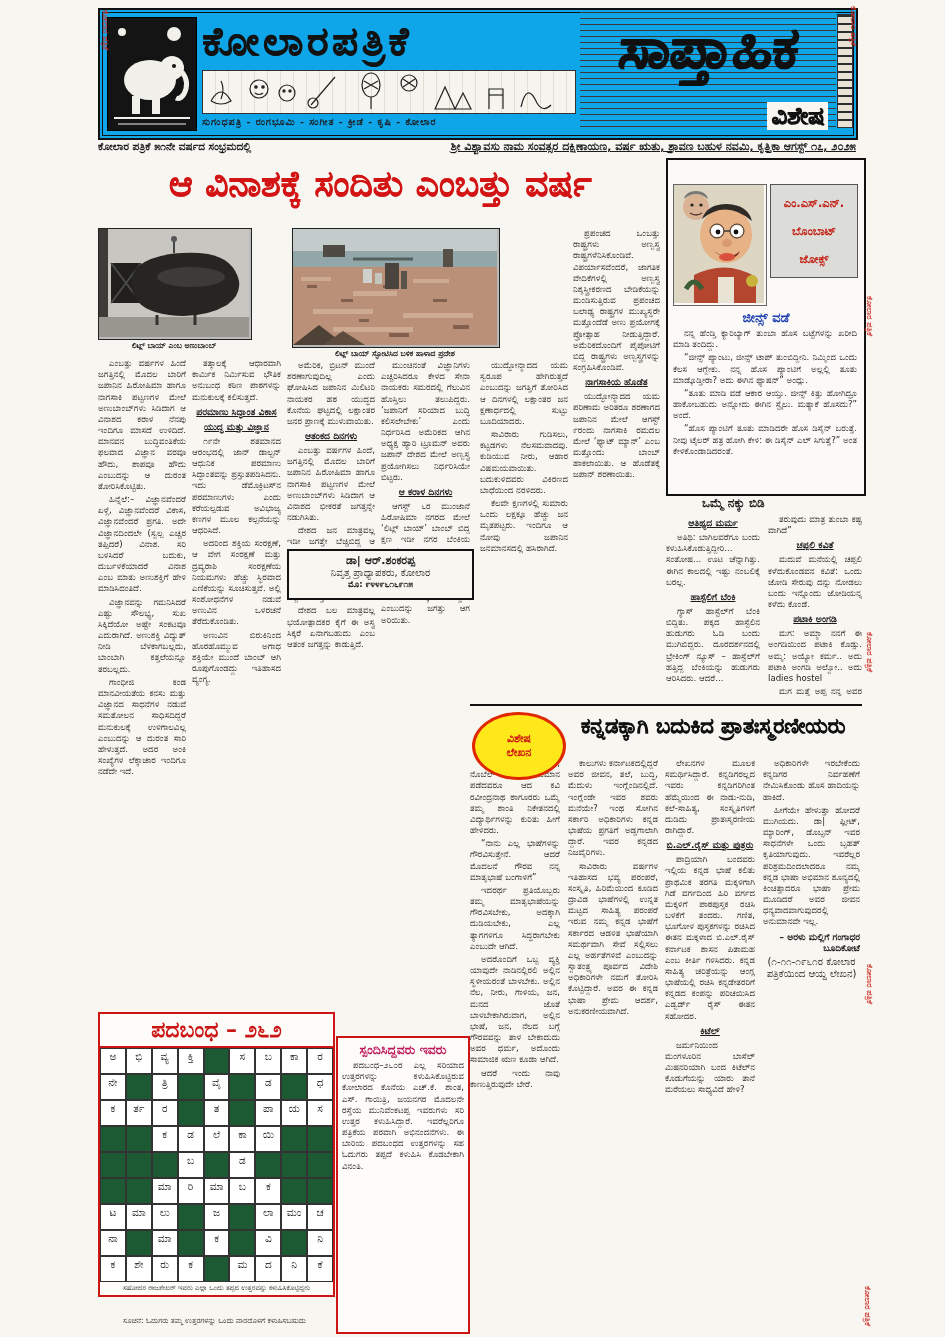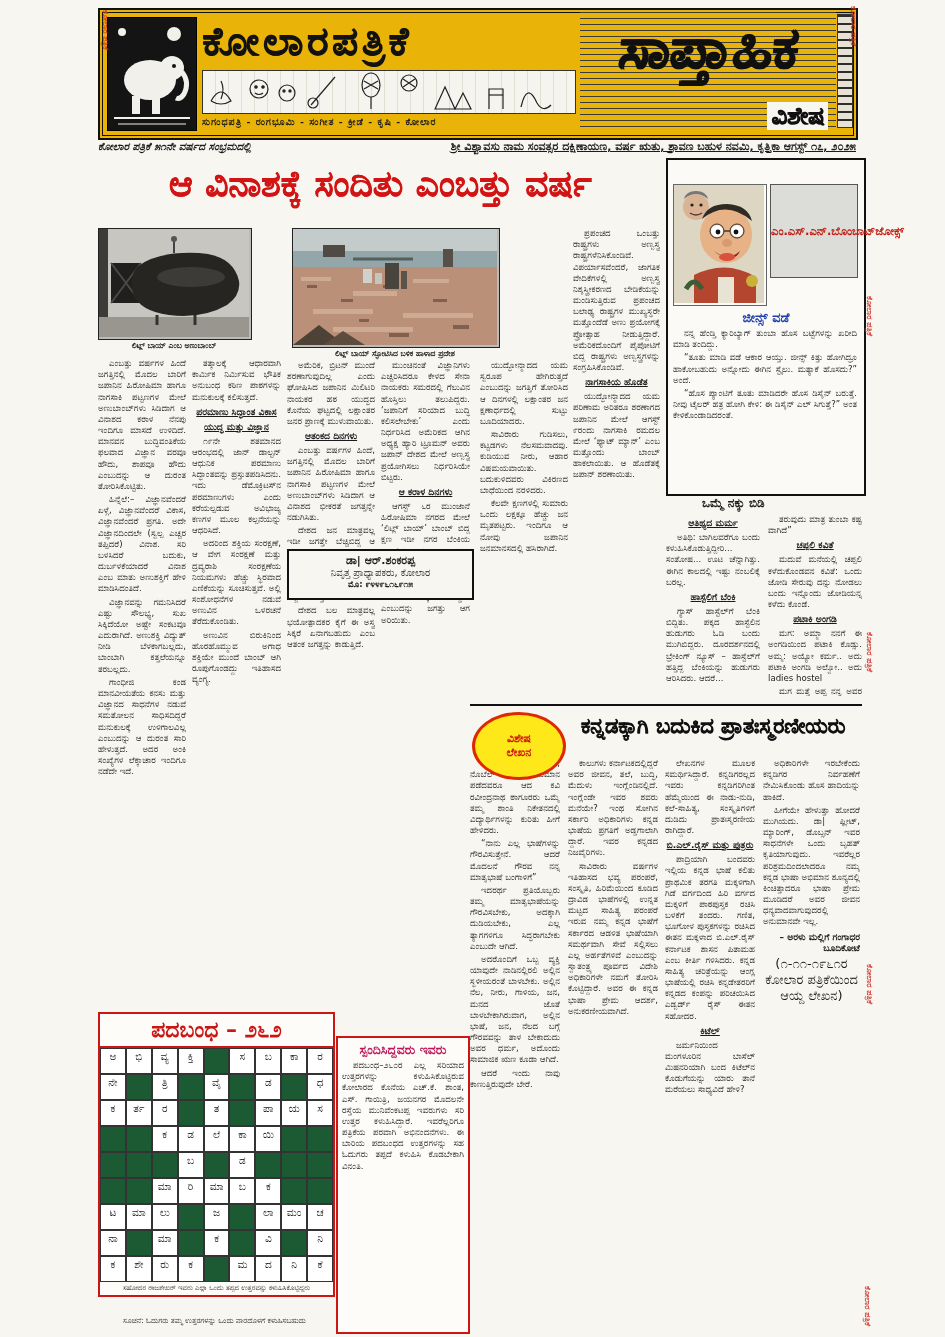--- a/index.html
+++ b/index.html
@@ -1,70 +1,70 @@
 <!DOCTYPE html>
 <html><head>
 <meta charset="utf-8">
 <style>
   html,body{margin:0;padding:0;background:#e8e6e0;}
   .page{position:relative;width:945px;height:1337px;background:#f8f6f1;
         font-family:"DejaVu Sans","Liberation Sans",sans-serif;color:#1c1c1c;overflow:hidden;}
   .abs{position:absolute;}
   
-  .mast-frame{left:98px;top:8px;width:756px;height:128px;border:2px solid #111;background:#eab308;}
+  .mast-frame{left:98px;top:8px;width:756px;height:128px;border:2px solid #111;background:#0ea5e9;}
   .mast-inner{position:absolute;inset:2px;border:1px solid #111;}
   .logo-block{left:7px;top:7px;width:88px;height:112px;background:#141414;border:1px solid #000;}
   .mast-title{left:102px;top:8px;width:372px;font-size:40px;font-weight:900;letter-spacing:4px;
               color:#121212;white-space:nowrap;text-shadow:1px 0 #121212;}
   .mast-band{left:102px;top:60px;width:372px;height:42px;border:1px solid #333;
              background:repeating-linear-gradient(90deg,#f6f4ee 0 12px,#e2ded2 12px 13px);overflow:hidden;}
   .mast-tagline{left:102px;top:106px;width:372px;font-size:9.5px;font-weight:bold;letter-spacing:1px;}
   .mast-logo{left:480px;top:2px;width:256px;height:120px;overflow:hidden;
              background:repeating-linear-gradient(0deg,transparent 0 5px,#3a3a3a 5px 6px);}
   .mast-logo-big{position:absolute;left:0;top:2px;width:100%;text-align:center;font-size:58px;
                  font-weight:900;color:#101010;transform:skewX(-5deg);text-shadow:2px 0 #101010;
                  background:transparent;}
   .mast-logo-small{position:absolute;right:8px;bottom:2px;font-size:24px;font-weight:900;color:#101010;
                    text-shadow:1px 0 #101010;background:#f8f6f1;padding:0 4px;}
   .mast-deco{right:3px;top:4px;width:14px;height:112px;border:1px solid #333;
              background:repeating-linear-gradient(0deg,#e7e2d4 0 6px,#2c2c2c 6px 8px);}
   .info-row{left:98px;top:140px;width:758px;display:flex;justify-content:space-between;}
-  .info-left{font-size:10.5px;font-weight:bold;font-style:italic;}
+  .info-left{font-size:10.5px;font-weight:bold;}
   .info-right{font-size:11px;font-weight:bold;text-decoration:underline;}
   
   .headline{left:98px;top:164px;width:564px;text-align:center;font-size:36px;font-weight:900;
             color:#d21414;line-height:1.1;text-shadow:0.5px 0 #d21414;}
   
   .photo{border:1px solid #222;background:#bbb;}
   .photo-bomb{left:98px;top:228px;width:152px;height:110px;}
   .photo-ruins{left:292px;top:228px;width:206px;height:118px;}
   .caption{font-size:7.6px;font-weight:bold;text-align:center;}
   .cap-bomb{left:98px;top:341px;width:152px;}
   .cap-ruins{left:292px;top:349px;width:206px;}
   
   .jokes-box{left:666px;top:158px;width:196px;height:334px;border:2px solid #111;background:#fbfaf6;}
   .cartoon{position:absolute;left:5px;top:24px;width:92px;height:120px;border:1px solid #666;}
   .jokes-title{position:absolute;left:102px;top:24px;width:86px;height:84px;border:1px solid #555;
-               background:#dcdcd8;display:flex;flex-direction:row;justify-content:space-around;
+               background:#dcdcd8;display:flex;flex-direction:column;justify-content:space-around;
                align-items:center;padding:4px 0;}
   .jokes-title div{color:#c21d10;font-weight:900;font-size:11.5px;}
   .jokes-sub{position:absolute;left:0;top:150px;width:100%;text-align:center;color:#1d3fb0;
              font-weight:900;font-size:13px;}
   .jokes-text{position:absolute;left:5px;top:168px;width:184px;height:160px;overflow:hidden;}
   .laugh-head{left:666px;top:496px;width:196px;font-size:12px;font-weight:900;margin-left:36px;}
   .jokes-subcol{overflow:hidden;}
   .jk-left{left:666px;top:514px;width:94px;height:182px;}
   .jk-right{left:768px;top:514px;width:94px;height:182px;}
   
   .col{overflow:hidden;}
   .para{font-size:8.6px;line-height:1.3;text-align:justify;text-indent:11px;margin-bottom:2px;
         word-break:break-word;}
   .subhead{font-size:9.2px;font-weight:bold;text-align:center;text-decoration:underline;margin:3px 0;}
   .author{font-size:9px;font-weight:bold;text-align:right;margin-top:4px;}
-  .artnote{font-size:13px;text-align:center;margin-top:2px;}
+  .artnote{font-size:10px;text-align:center;margin-top:2px;}
   .c1{left:98px;top:358px;width:88px;height:650px;}
   .c2{left:192px;top:358px;width:89px;height:650px;}
   .c3{left:287px;top:360px;width:88px;height:670px;}
   .c4{left:381px;top:360px;width:89px;height:670px;}
   .c5{left:480px;top:360px;width:88px;height:332px;}
   .c6{left:573px;top:228px;width:87px;height:464px;}
   .byline-box{left:287px;top:549px;width:183px;height:47px;border:2px solid #111;background:#f8f6f1;
               text-align:center;z-index:5;}
   .byline-name{font-size:11px;font-weight:900;margin-top:3px;}
   .byline-role{font-size:10px;}
@@ -294,20 +294,21 @@
       </svg>
     </div>
     <div class="jokes-title">
       <div>ಎಂ.ಎಸ್.ಎನ್.</div>
       <div>ಬೊಂಬಾಟ್</div>
       <div>ಜೋಕ್ಸ್</div>
     </div>
     <div class="jokes-sub">ಜೀನ್ಸ್ ವಡೆ</div>
     <div class="jokes-text">
         <div class="para">ನನ್ನ ಹೆಂಡ್ತಿ ಕ್ಯಾರಿಬ್ಯಾಗ್ ತುಂಬಾ ಹೊಸ ಬಟ್ಟೆಗಳನ್ನು ಖರೀದಿ ಮಾಡಿ ತಂದಿದ್ದು.</div>
+        <div class="para">“ಜೀನ್ಸ್ ಪ್ಯಾಂಟು, ಜೀನ್ಸ್ ಟಾಪ್ ತುಂಬಿದ್ದೀನಿ. ನಿಮ್ಮಿಂದ ಒಂದು ಕೆಲಸ ಆಗ್ಬೇಕು. ನನ್ನ ಹೊಸ ಪ್ಯಾಂಟಿಗೆ ಅಲ್ಲಲ್ಲಿ ತೂತು ಮಾಡ್ಕೊಡ್ತೀರಾ? ಅದು ಈಗಿನ ಫ್ಯಾಷನ್” ಅಂದ್ಲು.</div>
         <div class="para">“ತೂತು ಮಾಡಿ ವಡೆ ಆಕಾರ ಆಯ್ತು. ಜೀನ್ಸ್ ಕಿತ್ತು ಹೋಗಿದ್ರೂ ಹಾಕೋಬಹುದು ಅನ್ನೋದು ಈಗಿನ ಸ್ಟೈಲು. ಮತ್ಯಾಕೆ ಹೊಸದು?” ಅಂದೆ.</div>
         <div class="para">“ಹೊಸ ಪ್ಯಾಂಟಿಗೆ ತೂತು ಮಾಡಿದರೇ ಹೊಸ ಡಿಸೈನ್ ಬರುತ್ತೆ. ನೀವು ಟೈಲರ್ ಹತ್ರ ಹೋಗಿ ಕೇಳಿ: ಈ ಡಿಸೈನ್ ಎಲ್ ಸಿಗುತ್ತೆ?” ಅಂತ ಕೇಳಿಕೊಂಡಾಡಿದರಂತೆ.</div>
       </div>
   </div>
 
   <div class="abs laugh-head">ಒಮ್ಮೆ ನಕ್ಕು ಬಿಡಿ</div>
   <div class="abs col jokes-subcol jk-left">
       <div class="subhead">ಆತಿಥ್ಯದ ಮರ್ಮ</div>
       <div class="para">ಅತಿಥಿ: ಬಾಗಿಲವರೆಗೂ ಬಂದು ಕಳುಹಿಸಿಕೊಡುತ್ತಿದ್ದೀರಿ... ಸಂತೋಷ... ಊಟ ಚೆನ್ನಾಗಿತ್ತು. ಈಗಿನ ಕಾಲದಲ್ಲಿ ಇಷ್ಟು ನಂಬಲಿಕ್ಕೆ ಬರಲ್ಲ.</div>
       <div class="subhead">ಹಾಸ್ಟೆಲಿಗೆ ಬೆಂಕಿ</div>

